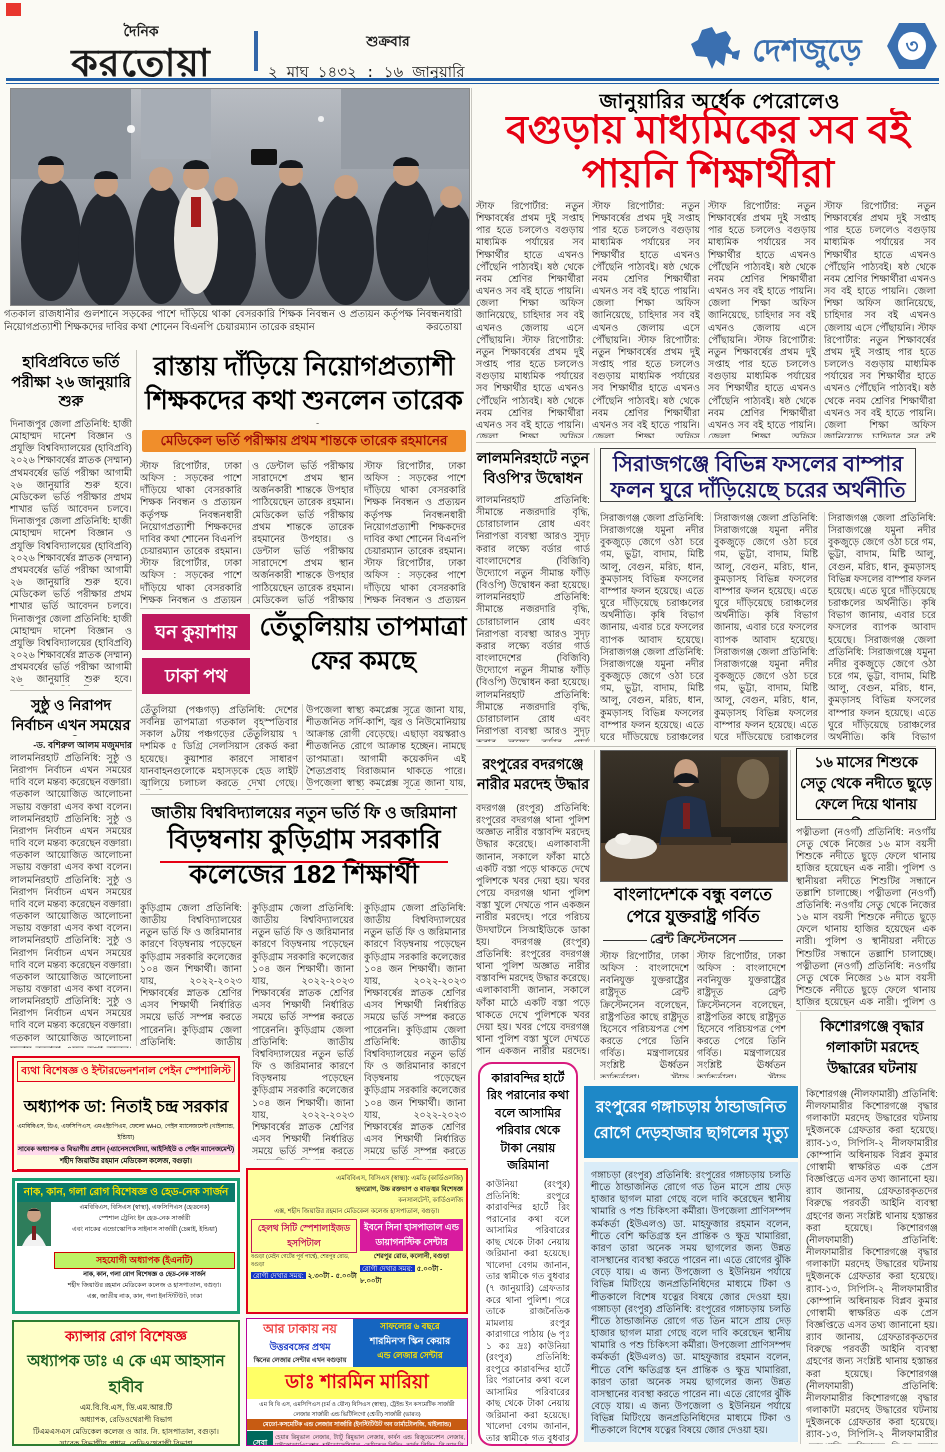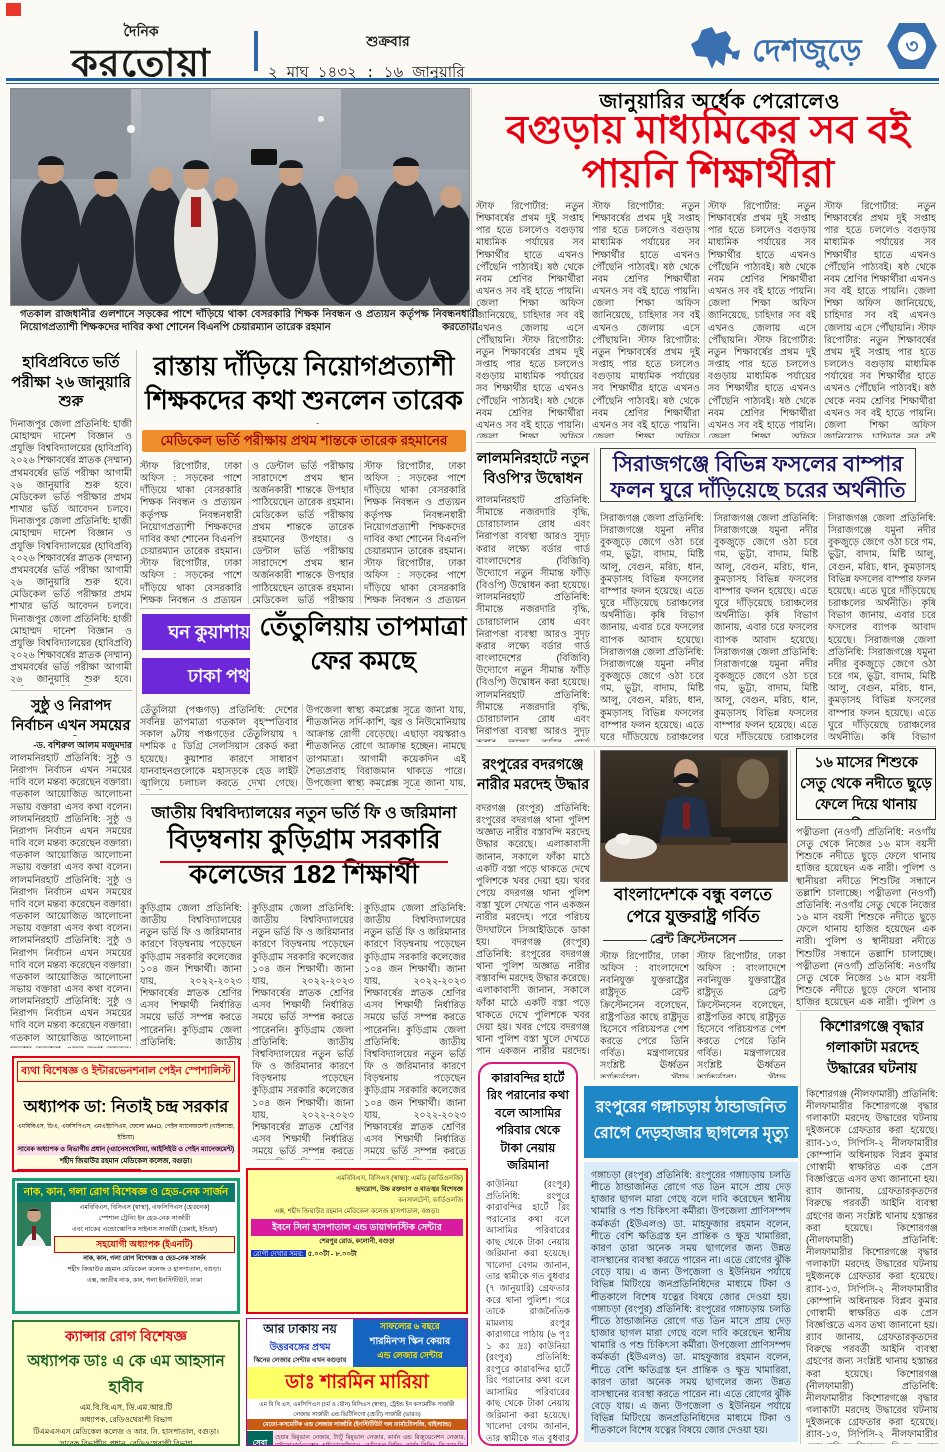--- a/index.html
+++ b/index.html
@@ -3,21 +3,21 @@
 <meta charset="utf-8">
 <style>
   html,body{margin:0;padding:0;background:#e8e6df;}
   .page{position:relative;width:945px;height:1452px;background:#fbfaf4;overflow:hidden;
         font-family:"Liberation Sans","DejaVu Sans",sans-serif;color:#1b1b1b;}
   .abs{position:absolute;}
   .jt{font-size:9.5px;line-height:1.28;text-align:justify;color:#1b1b1b;overflow:hidden;word-break:break-word;}
   .hc{font-weight:bold;text-align:center;color:#000;overflow:hidden;}
   .vr{position:absolute;width:1px;background:#c9c7c0;}
   .hr{position:absolute;height:1px;background:#bdbbb3;}
-  .redbadge{background:#6d28d9;color:#fff;font-weight:bold;text-align:right;}
+  .redbadge{background:#be185d;color:#fff;font-weight:bold;text-align:center;}
   .adbox{box-sizing:border-box;overflow:hidden;}
   .flexrow{display:flex;}
   .dashline{flex:1;height:0;border-top:1.5px solid #333;margin:auto 3px;}
 </style>
 </head>
 <body>
 
 <div class="page">
 
   <div class="abs" style="left:6px;top:3px;width:15px;height:13px;background:#e8362d;"></div>
@@ -90,21 +90,21 @@
         <path d="M83,90 a12,8 0 0 1 24,0 z"></path>
           <path d="M268,79 a12,8 0 0 1 24,0 z"></path>
       </g>
       <rect x="180" y="108" width="10" height="30" fill="#a81c1c"></rect>
       <circle cx="120" cy="40" r="4" fill="#fff" opacity="0.9"></circle>
         <circle cx="310" cy="30" r="3" fill="#fff" opacity="0.8"></circle>
       <rect x="240" y="60" width="26" height="16" rx="2" fill="#111"></rect>
     </svg>
   </div>
 
-  <div class="abs jt" style="left:20px;top:308px;width:458px;height:34px;font-size:10px;font-weight:bold;">
+  <div class="abs jt" style="left:4px;top:308px;width:458px;height:34px;font-size:10px;font-weight:normal;">
     <span>গতকাল রাজধানীর গুলশানে সড়কের পাশে দাঁড়িয়ে থাকা বেসরকারি শিক্ষক নিবন্ধন ও প্রত্যয়ন কর্তৃপক্ষ নিবন্ধনধারী নিয়োগপ্রত্যাশী শিক্ষকদের দাবির কথা শোনেন বিএনপি চেয়ারম্যান তারেক রহমান</span>
     <span style="float:right;">করতোয়া</span>
   </div>
 
   <div class="abs hc" style="left:520px;top:86px;width:400px;font-size:20px;letter-spacing:1px;">জানুয়ারির অর্ধেক পেরোলেও</div>
   <div class="abs hc" style="left:478px;top:108px;width:460px;height:90px;font-size:39px;line-height:1.12;color:#e60012;">বগুড়ায় মাধ্যমিকের সব বই পায়নি শিক্ষার্থীরা</div>
 
   <div class="abs jt" style="left:476px;top:200px;width:108px;height:238px;">স্টাফ রিপোর্টার: নতুন শিক্ষাবর্ষের প্রথম দুই সপ্তাহ পার হতে চললেও বগুড়ায় মাধ্যমিক পর্যায়ের সব শিক্ষার্থীর হাতে এখনও পৌঁছেনি পাঠ্যবই। ষষ্ঠ থেকে নবম শ্রেণির শিক্ষার্থীরা এখনও সব বই হাতে পায়নি। জেলা শিক্ষা অফিস জানিয়েছে, চাহিদার সব বই এখনও জেলায় এসে পৌঁছায়নি। স্টাফ রিপোর্টার: নতুন শিক্ষাবর্ষের প্রথম দুই সপ্তাহ পার হতে চললেও বগুড়ায় মাধ্যমিক পর্যায়ের সব শিক্ষার্থীর হাতে এখনও পৌঁছেনি পাঠ্যবই। ষষ্ঠ থেকে নবম শ্রেণির শিক্ষার্থীরা এখনও সব বই হাতে পায়নি। জেলা শিক্ষা অফিস জানিয়েছে, চাহিদার সব বই এখনও জেলায় এসে পৌঁছায়নি। স্টাফ রিপোর্টার: নতুন শিক্ষাবর্ষের প্রথম দুই সপ্তাহ পার হতে চললেও বগুড়ায় মাধ্যমিক পর্যায়ের সব শিক্ষার্থীর হাতে এখনও পৌঁছেনি পাঠ্যবই। ষষ্ঠ থেকে নবম শ্রেণির শিক্ষার্থীরা এখনও সব বই হাতে পায়নি। জেলা শিক্ষা অফিস জানিয়েছে, চাহিদার সব বই এখনও জেলায় এসে পৌঁছায়নি। স্টাফ রিপোর্টার: নতুন শিক্ষাবর্ষের প্রথম দুই সপ্তাহ পার হতে চললেও বগুড়ায় মাধ্যমিক পর্যায়ের সব শিক্ষার্থীর হাতে এখনও পৌঁছেনি পাঠ্যবই। ষষ্ঠ থেকে নবম শ্রেণির শিক্ষার্থীরা এখনও সব বই হাতে পায়নি। জেলা শিক্ষা অফিস জানিয়েছে, চাহিদার সব বই এখনও জেলায় এসে পৌঁছায়নি।</div>
   <div class="abs jt" style="left:592px;top:200px;width:108px;height:238px;">স্টাফ রিপোর্টার: নতুন শিক্ষাবর্ষের প্রথম দুই সপ্তাহ পার হতে চললেও বগুড়ায় মাধ্যমিক পর্যায়ের সব শিক্ষার্থীর হাতে এখনও পৌঁছেনি পাঠ্যবই। ষষ্ঠ থেকে নবম শ্রেণির শিক্ষার্থীরা এখনও সব বই হাতে পায়নি। জেলা শিক্ষা অফিস জানিয়েছে, চাহিদার সব বই এখনও জেলায় এসে পৌঁছায়নি। স্টাফ রিপোর্টার: নতুন শিক্ষাবর্ষের প্রথম দুই সপ্তাহ পার হতে চললেও বগুড়ায় মাধ্যমিক পর্যায়ের সব শিক্ষার্থীর হাতে এখনও পৌঁছেনি পাঠ্যবই। ষষ্ঠ থেকে নবম শ্রেণির শিক্ষার্থীরা এখনও সব বই হাতে পায়নি। জেলা শিক্ষা অফিস জানিয়েছে, চাহিদার সব বই এখনও জেলায় এসে পৌঁছায়নি। স্টাফ রিপোর্টার: নতুন শিক্ষাবর্ষের প্রথম দুই সপ্তাহ পার হতে চললেও বগুড়ায় মাধ্যমিক পর্যায়ের সব শিক্ষার্থীর হাতে এখনও পৌঁছেনি পাঠ্যবই। ষষ্ঠ থেকে নবম শ্রেণির শিক্ষার্থীরা এখনও সব বই হাতে পায়নি। জেলা শিক্ষা অফিস জানিয়েছে, চাহিদার সব বই এখনও জেলায় এসে পৌঁছায়নি। স্টাফ রিপোর্টার: নতুন শিক্ষাবর্ষের প্রথম দুই সপ্তাহ পার হতে চললেও বগুড়ায় মাধ্যমিক পর্যায়ের সব শিক্ষার্থীর হাতে এখনও পৌঁছেনি পাঠ্যবই। ষষ্ঠ থেকে নবম শ্রেণির শিক্ষার্থীরা এখনও সব বই হাতে পায়নি। জেলা শিক্ষা অফিস জানিয়েছে, চাহিদার সব বই এখনও জেলায় এসে পৌঁছায়নি।</div>
   <div class="abs jt" style="left:708px;top:200px;width:108px;height:238px;">স্টাফ রিপোর্টার: নতুন শিক্ষাবর্ষের প্রথম দুই সপ্তাহ পার হতে চললেও বগুড়ায় মাধ্যমিক পর্যায়ের সব শিক্ষার্থীর হাতে এখনও পৌঁছেনি পাঠ্যবই। ষষ্ঠ থেকে নবম শ্রেণির শিক্ষার্থীরা এখনও সব বই হাতে পায়নি। জেলা শিক্ষা অফিস জানিয়েছে, চাহিদার সব বই এখনও জেলায় এসে পৌঁছায়নি। স্টাফ রিপোর্টার: নতুন শিক্ষাবর্ষের প্রথম দুই সপ্তাহ পার হতে চললেও বগুড়ায় মাধ্যমিক পর্যায়ের সব শিক্ষার্থীর হাতে এখনও পৌঁছেনি পাঠ্যবই। ষষ্ঠ থেকে নবম শ্রেণির শিক্ষার্থীরা এখনও সব বই হাতে পায়নি। জেলা শিক্ষা অফিস জানিয়েছে, চাহিদার সব বই এখনও জেলায় এসে পৌঁছায়নি। স্টাফ রিপোর্টার: নতুন শিক্ষাবর্ষের প্রথম দুই সপ্তাহ পার হতে চললেও বগুড়ায় মাধ্যমিক পর্যায়ের সব শিক্ষার্থীর হাতে এখনও পৌঁছেনি পাঠ্যবই। ষষ্ঠ থেকে নবম শ্রেণির শিক্ষার্থীরা এখনও সব বই হাতে পায়নি। জেলা শিক্ষা অফিস জানিয়েছে, চাহিদার সব বই এখনও জেলায় এসে পৌঁছায়নি। স্টাফ রিপোর্টার: নতুন শিক্ষাবর্ষের প্রথম দুই সপ্তাহ পার হতে চললেও বগুড়ায় মাধ্যমিক পর্যায়ের সব শিক্ষার্থীর হাতে এখনও পৌঁছেনি পাঠ্যবই। ষষ্ঠ থেকে নবম শ্রেণির শিক্ষার্থীরা এখনও সব বই হাতে পায়নি। জেলা শিক্ষা অফিস জানিয়েছে, চাহিদার সব বই এখনও জেলায় এসে পৌঁছায়নি।</div>
@@ -238,21 +238,21 @@
         <rect width="34" height="44" fill="#2e7d5b"></rect>
         <circle cx="17" cy="13" r="7" fill="#caa184"></circle>
         <path d="M11,9 a7,5 0 0 1 12,0 z" fill="#222"></path>
         <path d="M5,44 q12,-26 24,0 z" fill="#f2f2f2"></path>
         <rect x="15" y="24" width="4" height="14" fill="#7a1f1f"></rect>
       </svg>
       <div style="flex:1;overflow:hidden;">
         <div class="hc" style="font-size:6.3px;font-weight:normal;">এমবিবিএস, বিসিএস (স্বাস্থ্য), এফসিপিএস (হেডনেক)</div>
         <div class="hc" style="font-size:6.3px;font-weight:normal;">স্পেশাল ট্রেনিং ইন হেড-নেক সার্জারী</div>
         <div class="hc" style="font-size:6.3px;font-weight:normal;">এবং নাকের এন্ডোস্কোপিক সাইনাস সার্জারী (চেন্নাই, ইন্ডিয়া)</div>
-        <div class="hc" style="font-size:9px;background:#fef9c3;color:#d00000;border:1px solid #d00000;margin-top:1px;">সহযোগী অধ্যাপক (ইএনটি)</div>
+        <div class="hc" style="font-size:9px;background:#bef264;color:#d00000;border:1px solid #d00000;margin-top:17px;">সহযোগী অধ্যাপক (ইএনটি)</div>
         <div class="hc" style="font-size:6.3px;">নাক, কান, গলা রোগ বিশেষজ্ঞ ও হেড-নেক সার্জন</div>
         <div class="hc" style="font-size:6.3px;font-weight:normal;">শহীদ জিয়াউর রহমান মেডিকেল কলেজ ও হাসপাতাল, বগুড়া।</div>
         <div class="hc" style="font-size:6.3px;font-weight:normal;">এক্স, জাতীয় নাক, কান, গলা ইনস্টিটিউট, ঢাকা</div>
 
       </div>
     </div>
 
   </div>
 
   <div class="abs adbox" style="left:12px;top:1320px;width:228px;height:126px;border:2px solid #2e7d32;background:#ffffc8;padding:3px;">
@@ -264,33 +264,39 @@
     <div class="hc" style="font-size:7.5px;font-weight:normal;">সাবেক বিভাগীয় প্রধান, রেডিওথেরাপী বিভাগ</div>
 
   </div>
 
   <div class="abs adbox" style="left:246px;top:1168px;width:222px;height:146px;border:2.5px solid #e2001a;background:#ffff9e;padding:3px;">
     <div style="font-size:6.5px;text-align:right;">এমবিবিএস, বিসিএস (স্বাস্থ্য): এমডি (কার্ডিওলজি)</div>
     <div style="font-size:6.5px;text-align:right;font-weight:bold;">হৃদরোগ, উচ্চ রক্তচাপ ও বাতজ্বর বিশেষজ্ঞ</div>
     <div style="font-size:6.5px;text-align:right;">কনসালটেন্ট, কার্ডিওলজি</div>
     <div style="font-size:6.5px;text-align:center;">এক্স, শহীদ জিয়াউর রহমান মেডিকেল কলেজ হাসপাতাল, বগুড়া।</div>
     <div class="flexrow" style="gap:3px;margin-top:2px;">
+      <div style="width:106px;overflow:hidden;">
+        <div class="hc" style="font-size:9px;color:#c2185b;border:1px solid #c2185b;padding:1px;">হেলথ সিটি স্পেশালাইজড হসপিটাল</div>
+        <div style="font-size:5.5px;">বগুড়া (মেইন গেটের পূর্ব পার্শ্বে), শেরপুর রোড, বগুড়া</div>
+        <div style="font-size:7px;margin-top:1px;"><span style="background:#1536c4;color:#fff;padding:0 2px;">রোগী দেখার সময়:</span> <b>২.৩০টা - ৫.০০টা</b></div>
+
+      </div>
       <div style="flex:1;overflow:hidden;">
         <div class="hc" style="font-size:9px;background:#d81b9f;color:#fff;padding:1px;">ইবনে সিনা হাসপাতাল এন্ড ডায়াগনস্টিক সেন্টার</div>
         <div style="font-size:6.5px;font-weight:bold;text-align:center;">শেরপুর রোড, কলোনী, বগুড়া</div>
         <div style="font-size:7px;margin-top:1px;"><span style="background:#1536c4;color:#fff;padding:0 2px;">রোগী দেখার সময়:</span> <b>৫.০০টা - ৮.০০টা</b></div>
 
       </div>
     </div>
   </div>
 
   <div class="abs adbox" style="left:246px;top:1318px;width:222px;height:128px;border:1px solid #b09;background:#fff;">
     <div class="flexrow">
       <div style="width:104px;text-align:center;padding:1px;overflow:hidden;">
-        <div style="font-size:12.5px;font-weight:bold;color:#0f172a;">আর ঢাকায় নয়</div>
+        <div style="font-size:12.5px;font-weight:bold;color:#ef4444;">আর ঢাকায় নয়</div>
         <div style="font-size:9.5px;font-weight:bold;color:#1536c4;">উত্তরবঙ্গের প্রথম</div>
         <div style="font-size:6.5px;font-weight:bold;">স্কিনের লেজার সেন্টার এখন বগুড়ায়</div>
       </div>
       <div style="flex:1;background:#1565c0;text-align:center;padding:1px;overflow:hidden;">
         <div style="font-size:8.5px;font-weight:bold;color:#ffe400;">সাফল্যের ৬ বছরে</div>
         <div style="font-size:9.5px;font-weight:bold;color:#fff;">শারমিন'স স্কিন কেয়ার</div>
         <div style="font-size:8.5px;font-weight:bold;color:#ffe400;">এন্ড লেজার সেন্টার</div>
       </div>
     </div>
     <div class="hc" style="background:#ffff66;font-size:19px;color:#e2001a;">ডাঃ শারমিন মারিয়া</div>

